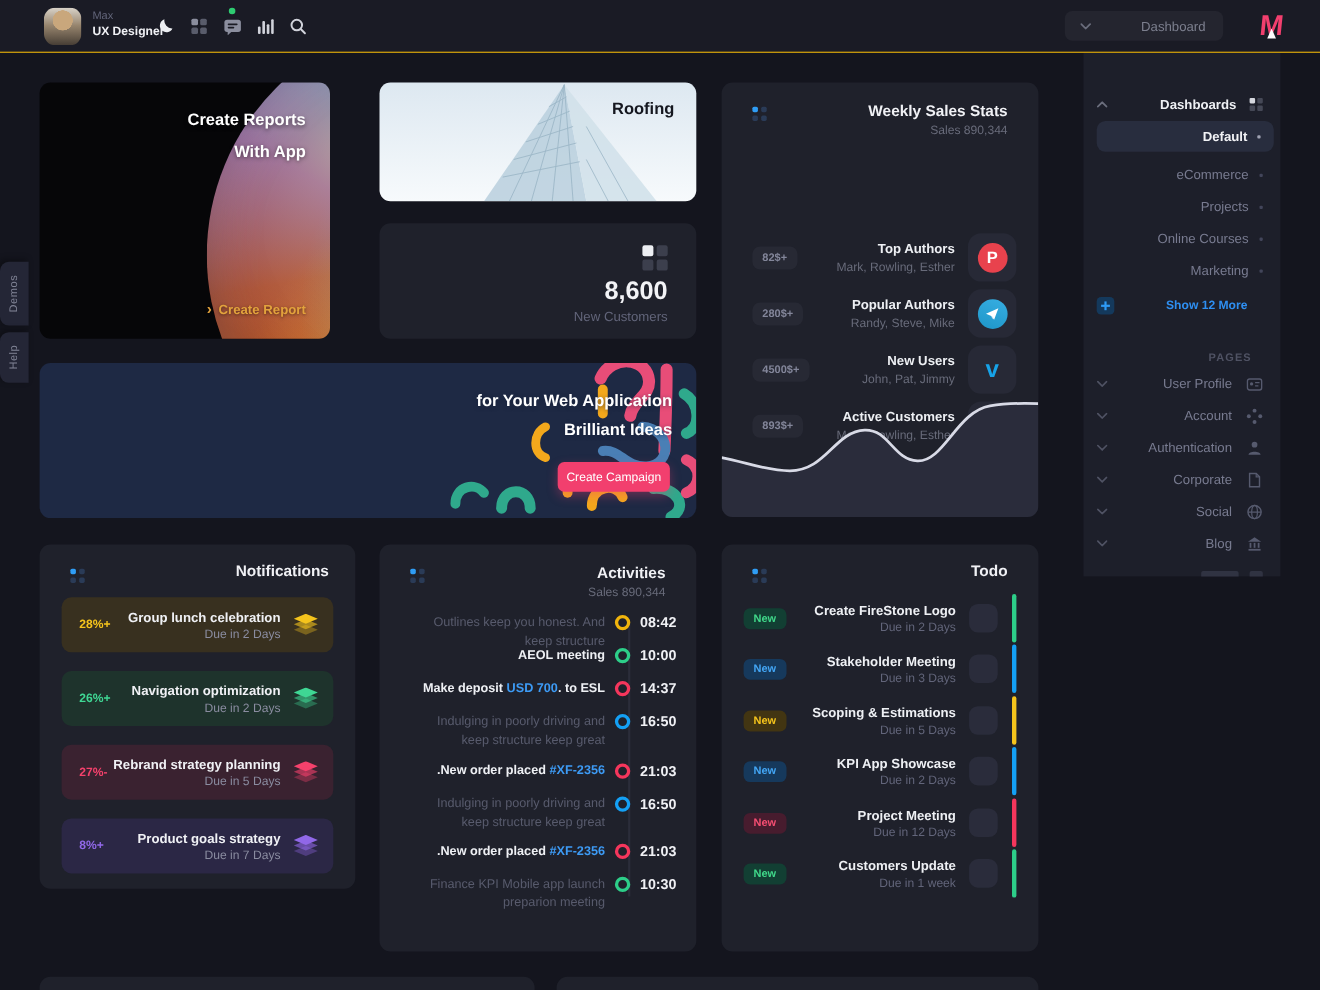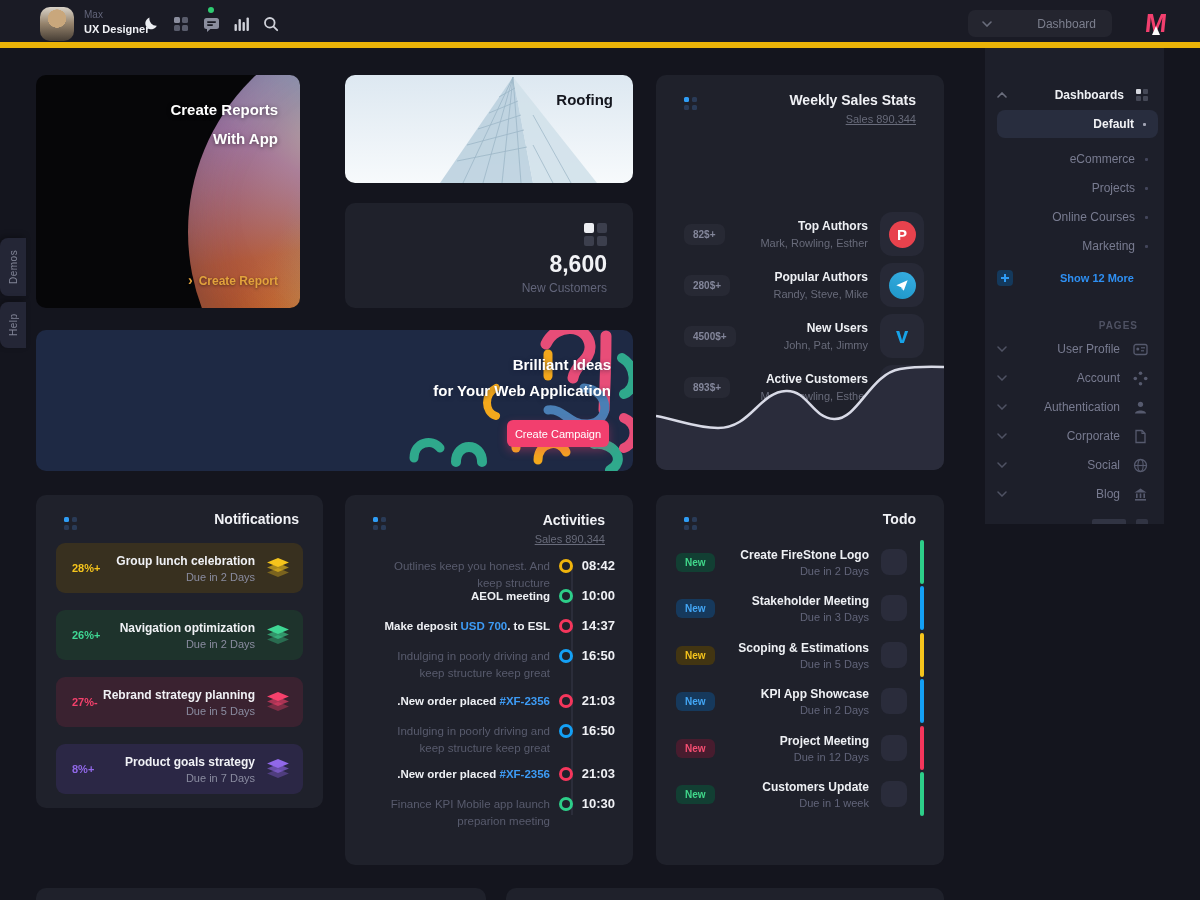--- a/index.html
+++ b/index.html
@@ -1,40 +1,40 @@
 <!DOCTYPE html>
 <html><head>
 <meta charset="utf-8">
 <style>
   * { margin:0; padding:0; box-sizing:border-box; }
   html,body { width:1200px; height:900px; background:#14151e; font-family:"Liberation Sans","DejaVu Sans",sans-serif; overflow:hidden; position:relative; }
 
   
-  .navbar { position:absolute; left:0; top:0; width:1200px; height:48px; background:#1a1b25; border-bottom:6px solid #eab308; z-index:50; }
+  .navbar { position:absolute; left:0; top:0; width:1200px; height:48px; background:#1a1b25; border-bottom:1px solid #eab308; z-index:50; }
   .avatar { position:absolute; left:40px; top:7px; width:34px; height:34px; border-radius:10px;
     background: radial-gradient(circle at 50% 34%, #c9a77c 0 32%, rgba(0,0,0,0) 33%),
                 linear-gradient(180deg,#d9d3c9 0%, #96846d 48%, #473e35 100%); }
   .user-meta { position:absolute; left:84px; top:9px; }
   .user-name { font-size:10px; color:#62657a; }
   .user-role { font-size:11px; font-weight:bold; color:#f0f1f5; margin-top:3px; }
   .nav-ico { position:absolute; top:14px; width:22px; height:20px; display:flex; align-items:center; justify-content:center; cursor:pointer; }
   .chat-dot { position:absolute; top:-7px; left:8px; width:6px; height:6px; border-radius:50%; background:#2ecc71; }
   .dash-pill { position:absolute; right:88px; top:10px; width:144px; height:27px; background:#24252f; border-radius:7px; display:flex; align-items:center; padding:0 16px 0 14px; }
   .dash-pill .lbl { flex:1; text-align:right; font-size:12px; color:#7c7f8e; }
   .logo { position:absolute; right:28px; top:9px; width:32px; height:30px; }
   .logo-m { font-weight:800; font-size:26px; color:#f23f6e; transform:skewX(-6deg); display:block; line-height:29px; text-align:center; }
   .logo-notch { position:absolute; bottom:4px; left:12px; width:0; height:0; border-left:4px solid transparent; border-right:4px solid transparent; border-bottom:9px solid #fdfdfd; }
 
   
   .edge-tab { position:absolute; left:0; width:26px; background:#242636; border-radius:0 8px 8px 0; color:#818496; font-size:10px; writing-mode:vertical-rl; transform:rotate(180deg); display:flex; align-items:center; justify-content:center; letter-spacing:.5px; cursor:pointer; box-shadow:2px 2px 6px rgba(0,0,0,.3); }
 
   
   .card { position:absolute; background:#1f212b; border-radius:10px; }
   .card-title { font-size:14px; font-weight:bold; color:#f0f1f5; }
-  .card-sub { font-size:11px; color:#686b7a; margin-top:5px;text-decoration:underline; }
+  .card-sub { font-size:11px; color:#686b7a; margin-top:5px; }
   .dots { position:absolute; left:28px; top:22px; display:grid; grid-template-columns:5px 5px; gap:3px; }
   .dots i { width:5px; height:5px; border-radius:1.5px; background:#2a3b57; }
   .dots i.on { background:#2f9df5; }
 
   
   .hero { left:36px; top:75px; width:264px; height:233px; background:#060608; overflow:hidden; }
   .planet { position:absolute; width:430px; height:430px; left:152px; top:-58px; border-radius:50%;
     background:
       radial-gradient(circle at 30% 28%, rgba(255,216,150,.55), rgba(0,0,0,0) 45%),
       radial-gradient(circle at 72% 62%, rgba(42,198,220,.6), rgba(0,0,0,0) 55%),
@@ -333,22 +333,22 @@
       <path d="M98 58 C86 64 86 82 98 86" stroke="#f3a81c" stroke-width="8"></path>
       <path d="M58 132 C58 112 84 112 84 132" stroke="#2fa98c" stroke-width="10"></path>
       <path d="M140 130 C140 112 162 108 168 122" stroke="#f3a81c" stroke-width="9"></path>
       <path d="M196 114 C218 112 228 132 212 140" stroke="#2fa98c" stroke-width="10"></path>
       <path d="M226 88 C240 94 240 112 226 118" stroke="#e84d78" stroke-width="10"></path>
       <path d="M16 128 C16 112 34 108 42 118" stroke="#2fa98c" stroke-width="9"></path>
     </g>
     <circle cx="168" cy="103" r="12" fill="#4a7fb5"></circle>
   </svg>
   <div class="bn-title">
+    <div>for Your Web Application</div>
     <div>Brilliant Ideas</div>
-    <div>for Your Web Application</div>
   </div>
   <div class="bn-btn">Create Campaign</div>
 </div>
 
 <div class="card notif">
   <div class="dots">
       <i class="on"></i>
       <i></i>
       <i></i>
       <i></i>

